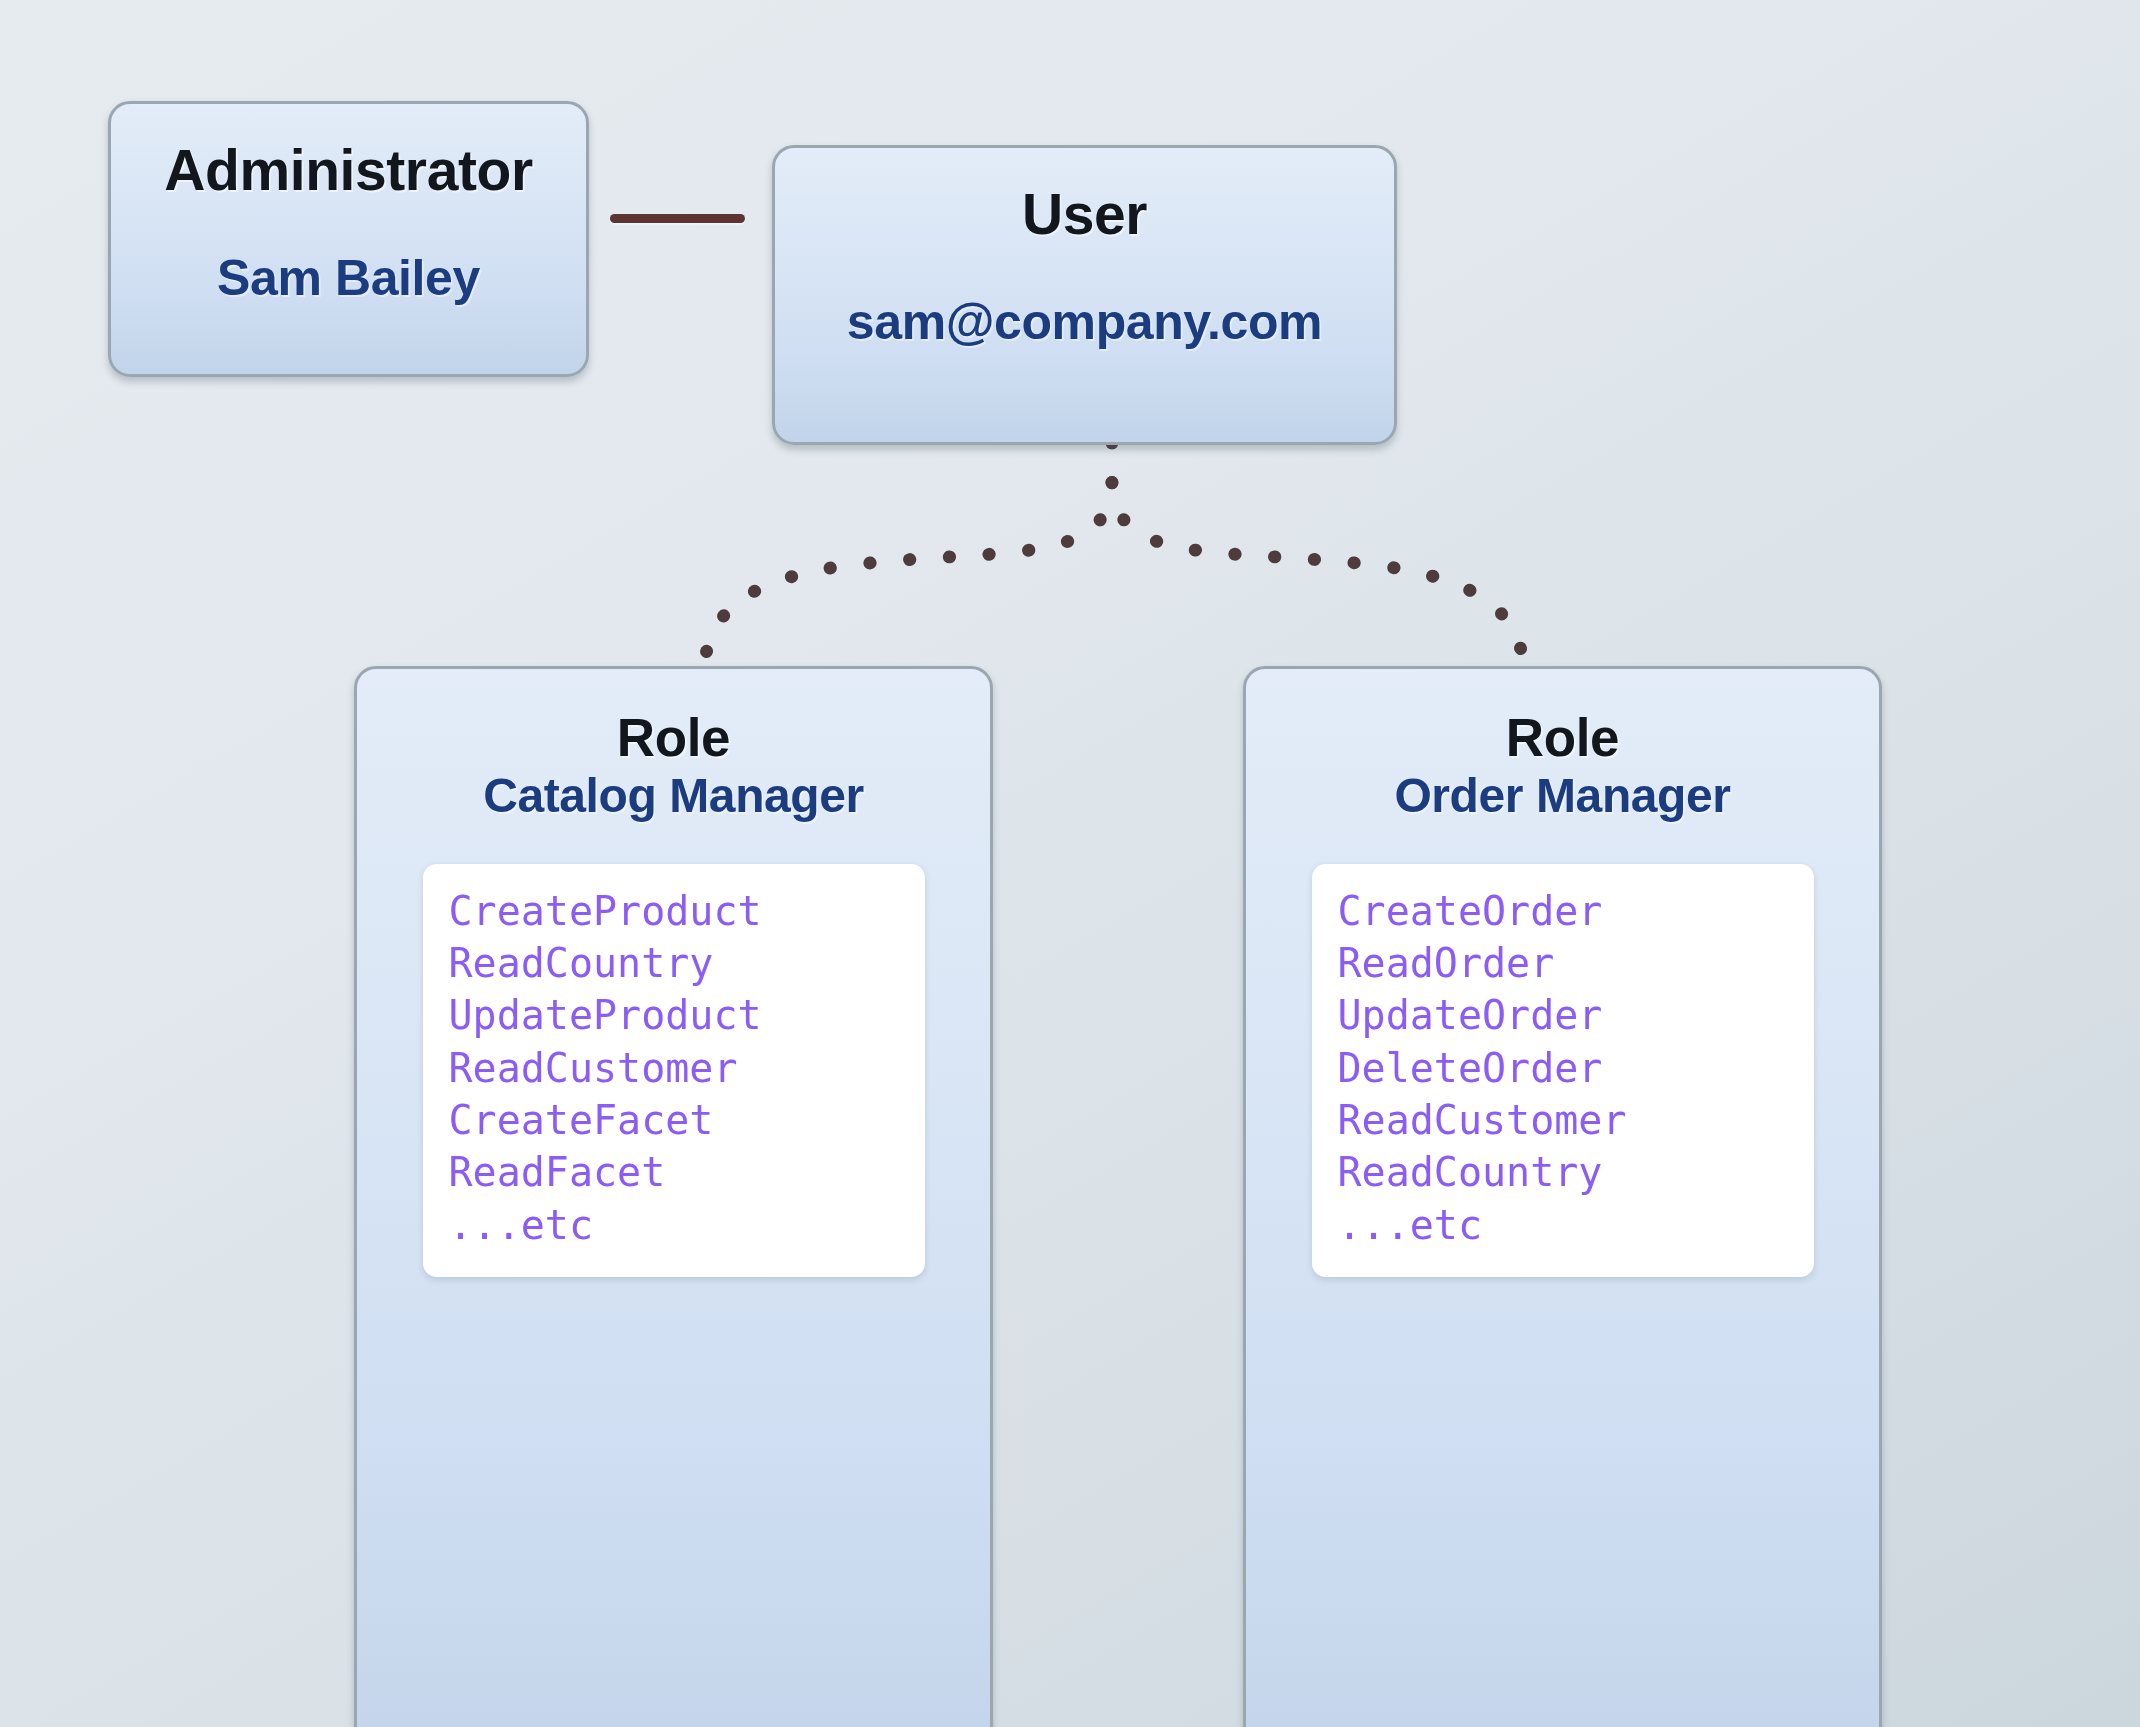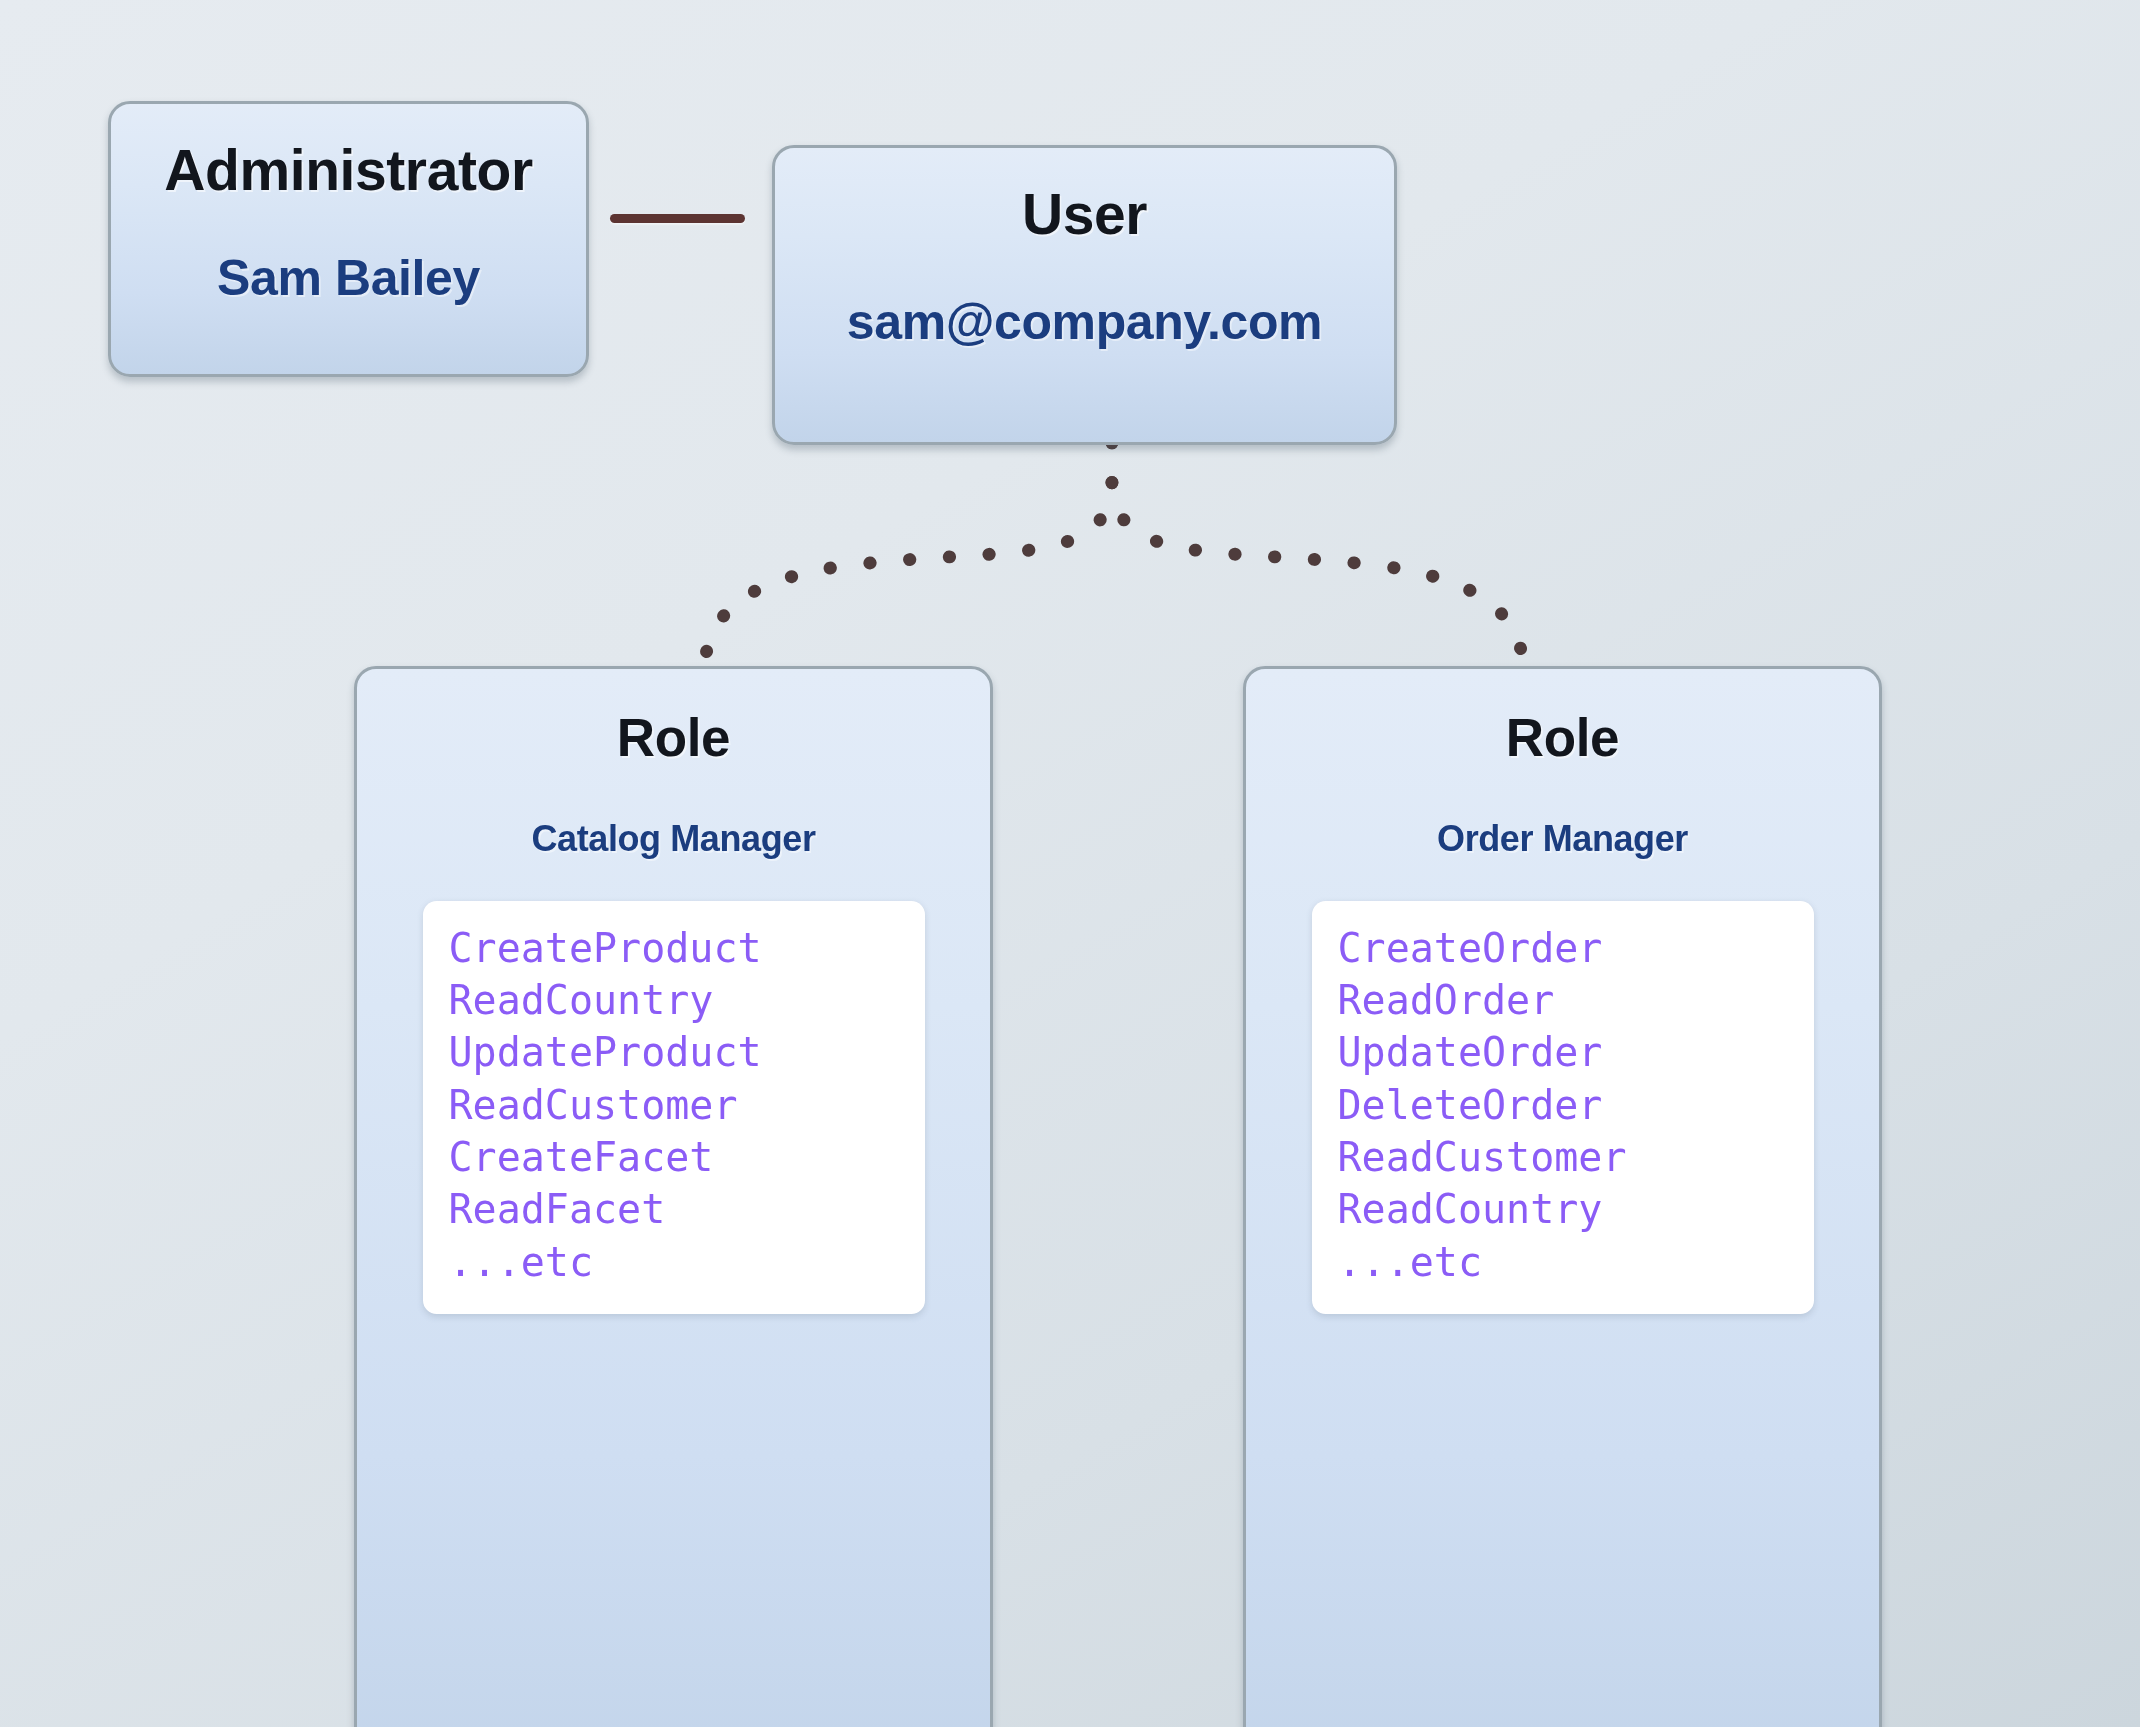--- a/index.html
+++ b/index.html
@@ -90,22 +90,21 @@
     height: 1130px;
   }
   #role-card-0 { left: 354px; }
   #role-card-1 { left: 1243px; }
 
   .role-card .card-title {
     font-size: 53px;
     margin-top: 38px;
   }
   .role-card .card-subtitle {
-    font-size: 36px;
-    margin-top: 50px;
+    font-size: 48px;
   }
 
   .perm-box {
     margin-top: 41px;
     width: 502px;
     border-radius: 13.7px;
     background: #ffffff;
     box-shadow: 0 2.6px 6px rgba(80,95,110,0.18);
     padding: 20.5px 26px 26px 26px;
     box-sizing: border-box;

